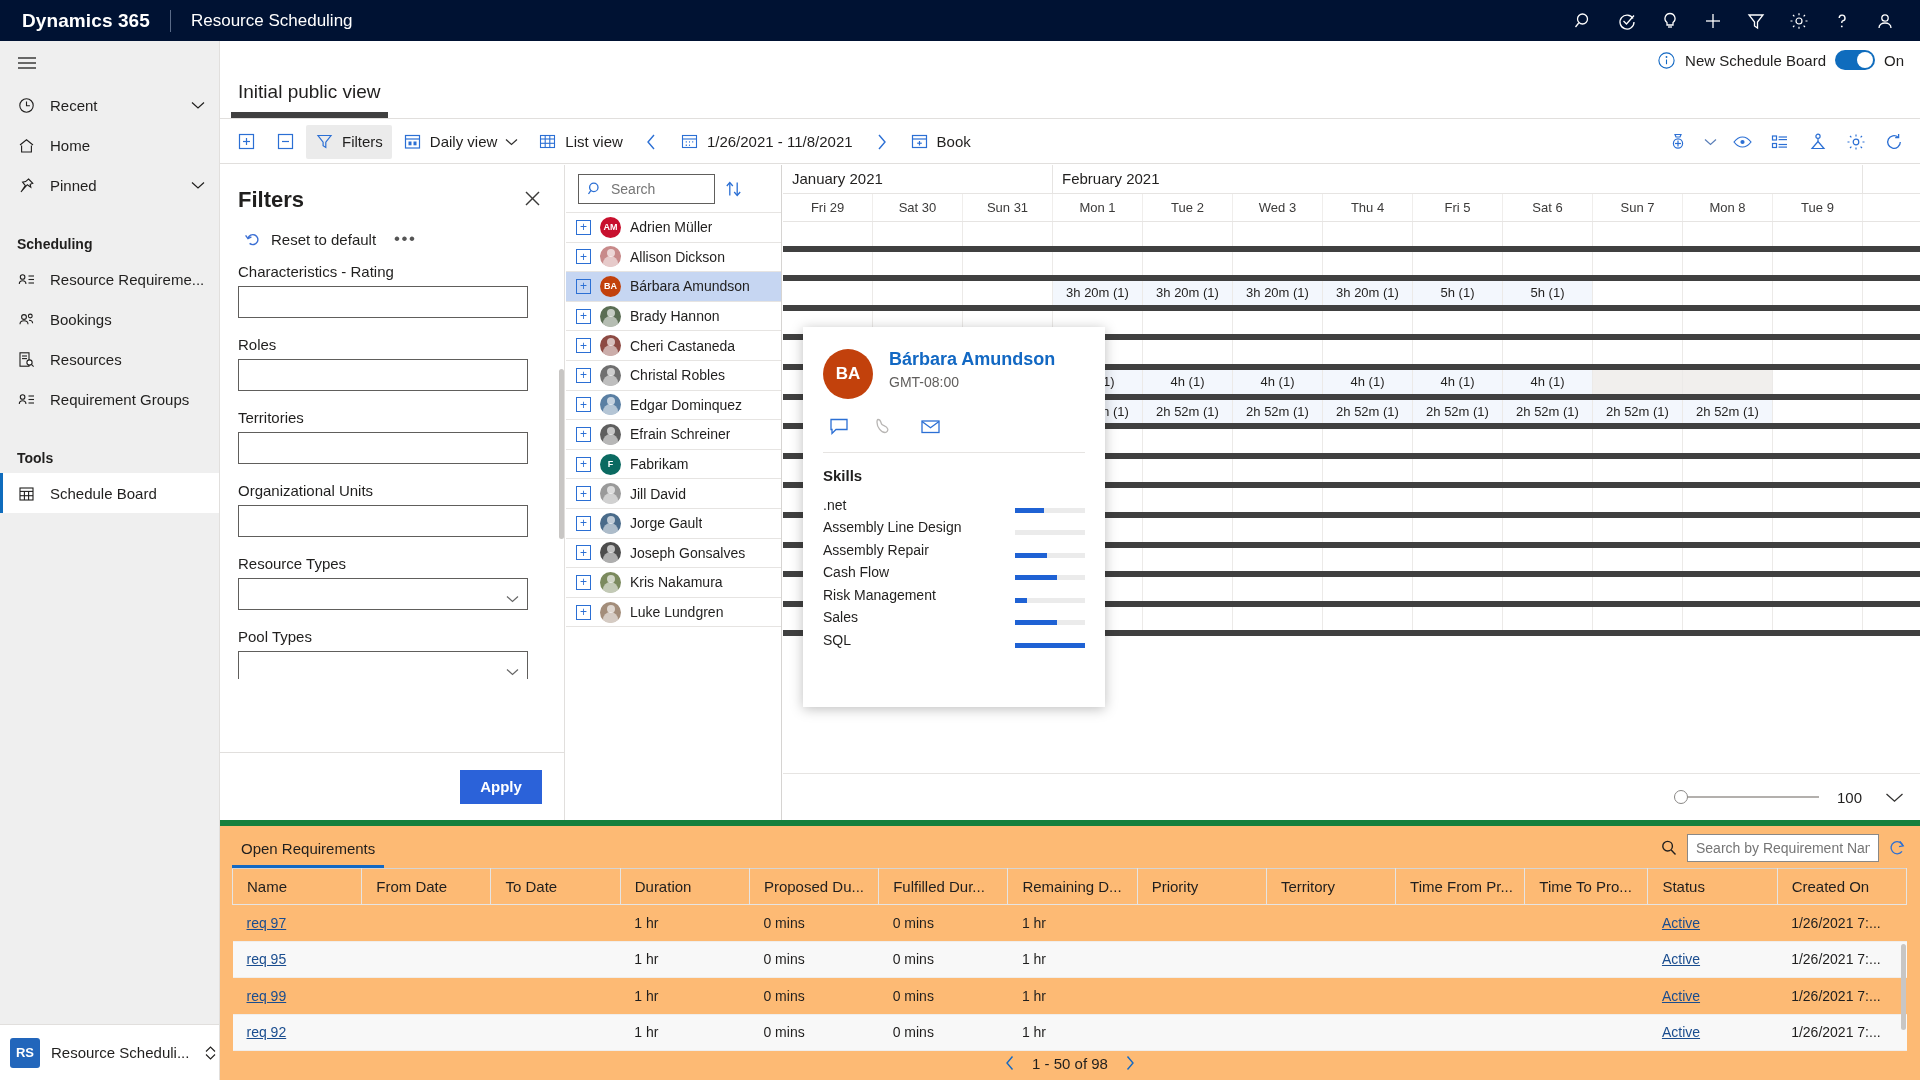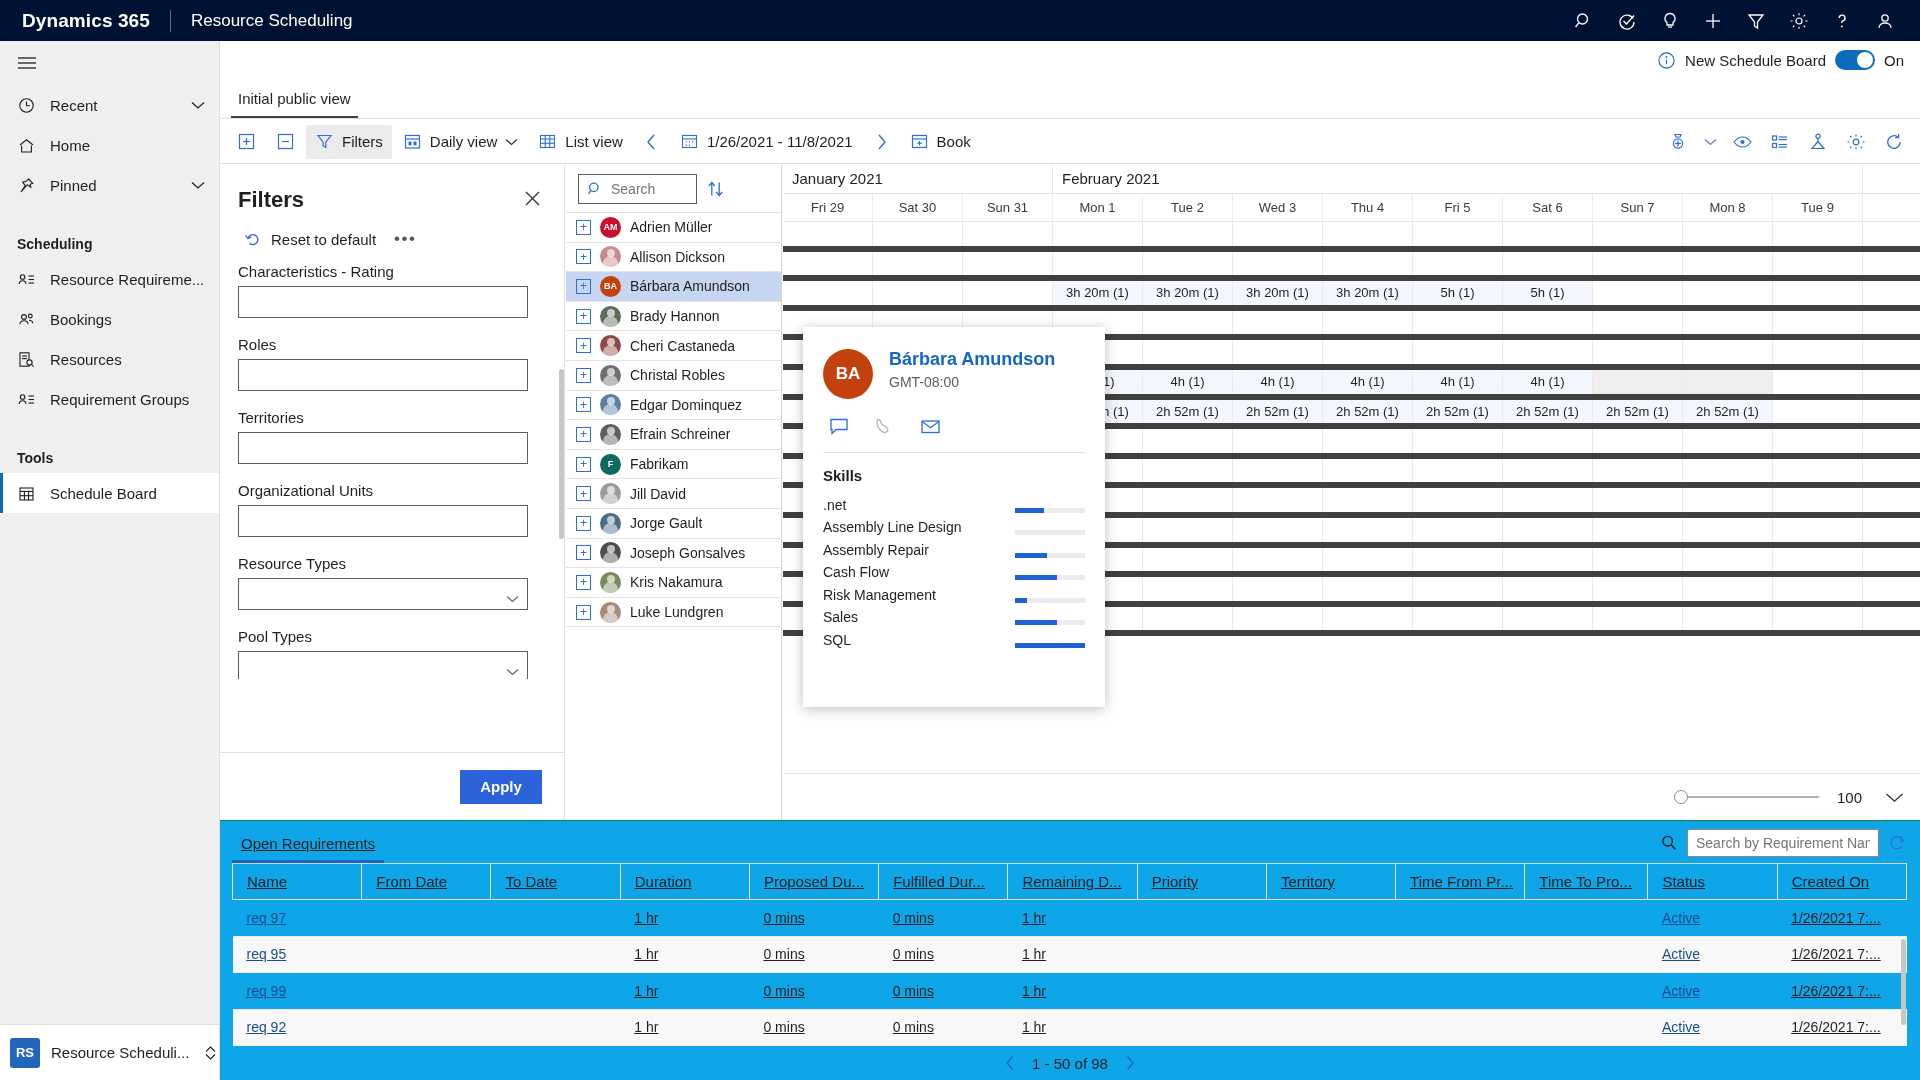--- a/index.html
+++ b/index.html
@@ -81,22 +81,22 @@
   }
   .sb-txt { font-size: 15px; }
 
   
   .viewtabrow {
     position: absolute; top: 79px; left: 220px; width: 1700px; height: 40px;
     background: #fff; border-bottom: 1px solid #e1dfdd;
     display: flex; align-items: flex-end;
   }
   .viewtab {
-    margin-left: 11px; padding: 0 7px 9px 7px; font-size: 15px; color: #201f1e;
-    border-bottom: 2px solid #404040; cursor: pointer;
+    margin-left: 11px; padding: 0 7px 9px 7px; font-size: 19px; color: #201f1e;
+    border-bottom: 6px solid #404040; cursor: pointer;
   }
 
   
   .toolbar {
     position: absolute; top: 120px; left: 220px; width: 1700px; height: 44px;
     background: #fff; border-bottom: 1px solid #e1dfdd;
     display: flex; align-items: center; padding: 0 8px;
   }
   .tb-btn {
     height: 34px; display: flex; align-items: center; gap: 8px;
@@ -144,21 +144,21 @@
     font-size: 15px; font-family: "Liberation Sans", sans-serif; cursor: pointer; font-weight: bold;
   }
 
   
   .reslist {
     position: absolute; top: 165px; left: 566px; width: 216px; height: 655px;
     background: #fff; border-right: 1px solid #d6d4d2;
   }
   .rl-search-row { height: 47px; display: flex; align-items: center; padding: 0 12px; gap: 10px; }
   .rl-search {
-    position: relative; width: 119px; height: 30px; border: 1px solid #605e5c; background: #fff;
+    position: relative; width: 137px; height: 30px; border: 1px solid #605e5c; background: #fff;
   }
   .rl-search input {
     position: absolute; left: 32px; top: 0; width: 100px; height: 28px; border: none; outline: none;
     font-family: "Liberation Sans", sans-serif; font-size: 14px; background: transparent;
   }
   .rl-search .s-ico { position: absolute; left: 8px; top: 6px; color: #2b6fd4; }
   .rl-sort { cursor: pointer; color: #2b6fd4; display: flex; }
   .rl-rows { border-top: 1px solid #e6e4e2; }
   .rl-row {
     height: 29.6px; display: flex; align-items: center; gap: 9px; padding-left: 10px;
@@ -255,21 +255,21 @@
   .skill-row {
     display: flex; align-items: flex-end; padding: 0 20px 0 20px; height: 22.5px;
   }
   .skill-name { font-size: 14px; color: #201f1e; flex: 1; }
   .skill-bar { width: 70px; height: 5px; background: #ebebeb; position: relative; flex: 0 0 70px; }
   .skill-bar span { position: absolute; left: 0; top: 0; height: 5px; background: #1f62d4; }
 
   
   .bottom {
     position: absolute; top: 820px; left: 220px; width: 1700px; height: 260px;
-    background: #0ea5e9; border-top: 1px solid #15803d; text-decoration: underline;
+    background: #fdba74; border-top: 6px solid #15803d;
   }
   .b-tabrow { height: 42px; display: flex; align-items: flex-end; position: relative; }
   .b-tab {
     margin-left: 12px; padding: 0 9px 8px 9px; font-size: 15px; border-bottom: 3px solid #1268c3;
     cursor: pointer;
   }
   .b-search-wrap {
     margin-left: auto; display: flex; align-items: center; gap: 9px; padding: 0 14px 6px 0;
   }
   .b-search-ico { color: #201f1e; display: flex; }

